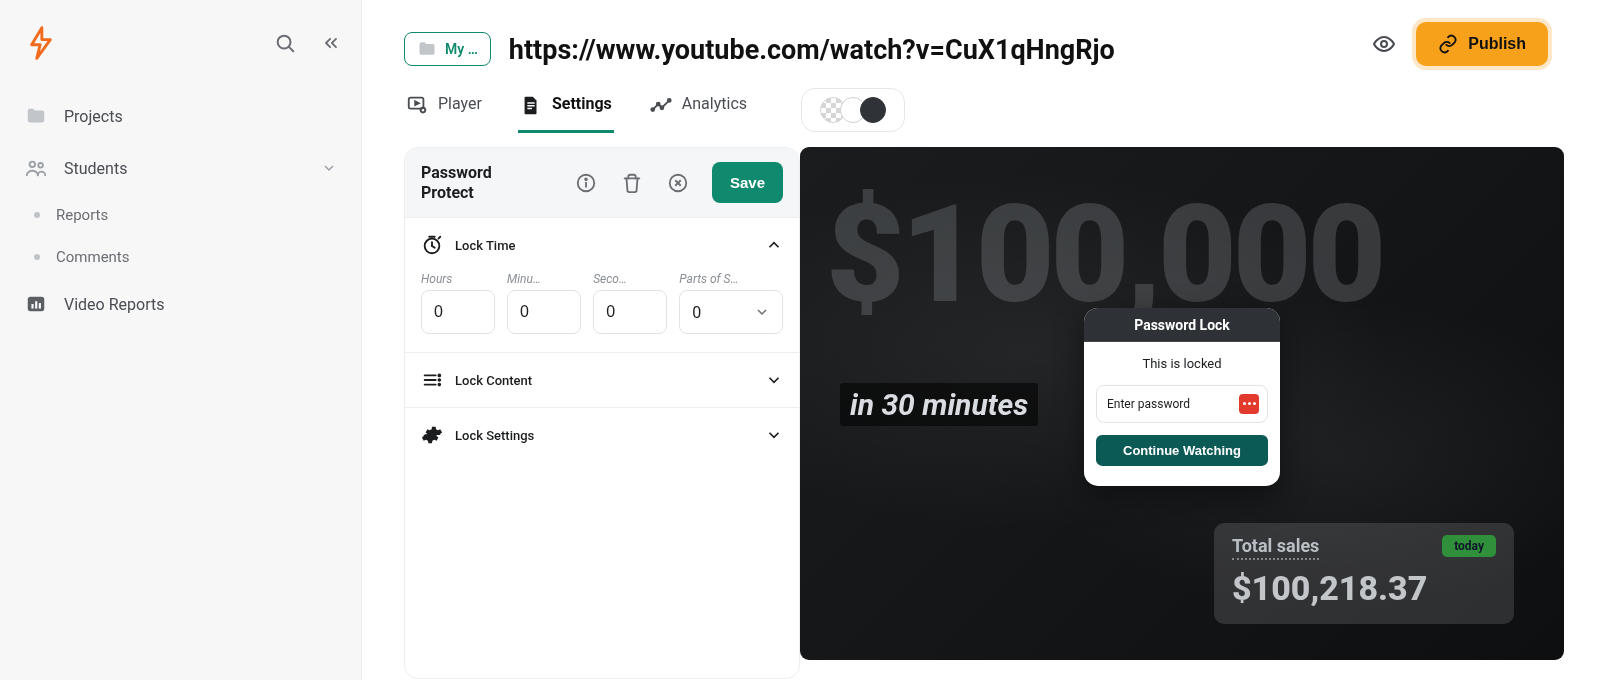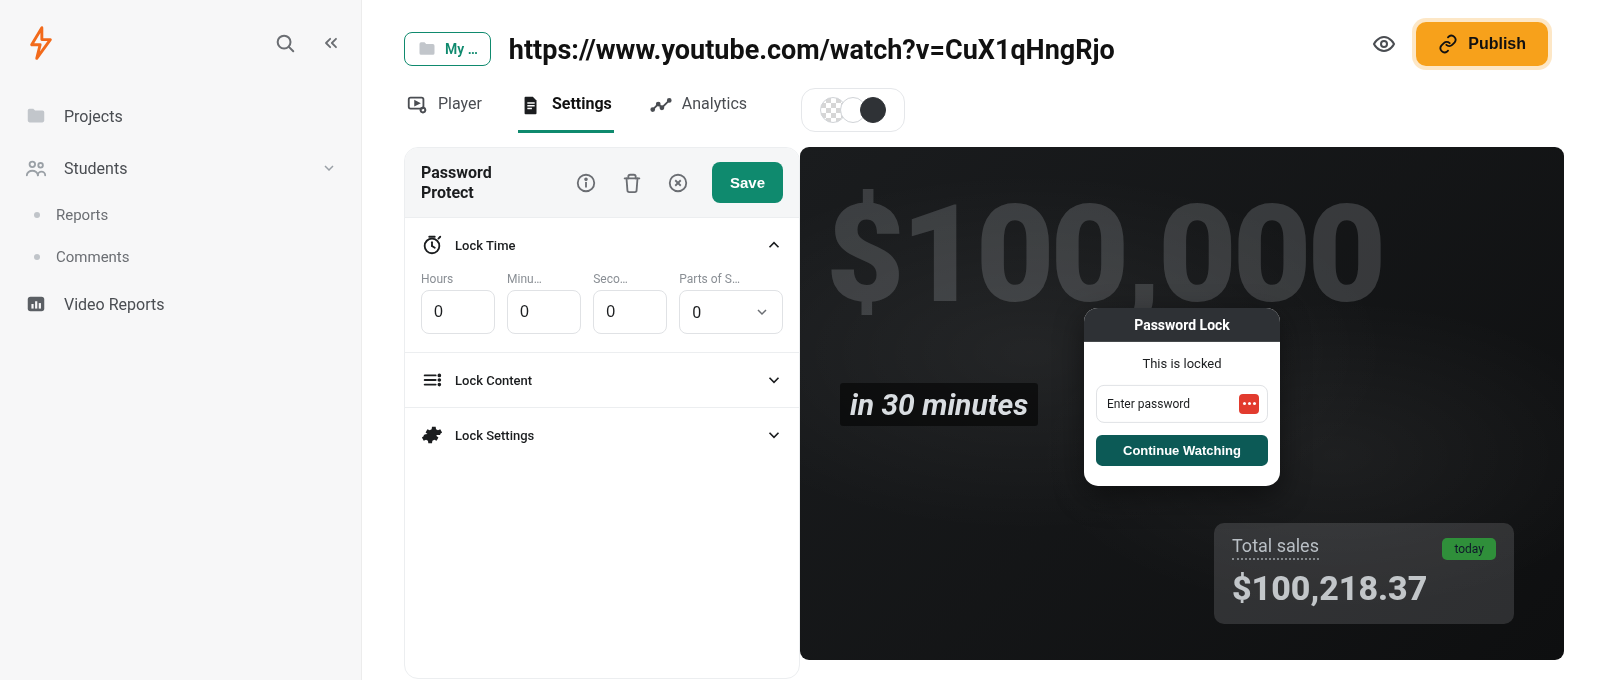--- a/index.html
+++ b/index.html
@@ -257,20 +257,21 @@
     gap: 4px;
     flex: 1;
     min-width: 0;
   }
   .field-label {
     font-size: 12px;
     color: #8a8f95;
     white-space: nowrap;
     overflow: hidden;
     text-overflow: ellipsis;
+    font-style: italic;
   }
   .text-input, .select-input {
     border: 1px solid #e0e2e5;
     border-radius: 8px;
     height: 44px;
     padding: 0 12px;
     font-size: 16px;
     color: #1b1d1f;
     background: #fff;
   }
@@ -317,21 +318,21 @@
   }
   .sales-card {
     position: absolute;
     right: 50px; bottom: 36px;
     background: rgba(228,231,235,0.15);
     border-radius: 10px;
     padding: 12px 18px 16px 18px;
     color: #b9bfc5;
     min-width: 300px;
   }
-  .sales-top { display: flex; align-items: flex-end; gap: 28px; }
+  .sales-top { display: flex; align-items: flex-start; gap: 28px; font-weight: bold; }
   .sales-top .label {
     font-size: 18px;
     border-bottom: 2px dotted rgba(185,191,197,0.6);
     padding-bottom: 2px;
   }
   .sales-top .badge {
     margin-left: auto;
     background: #2f8f3a;
     color: #0f172a;
     font-size: 12px;

